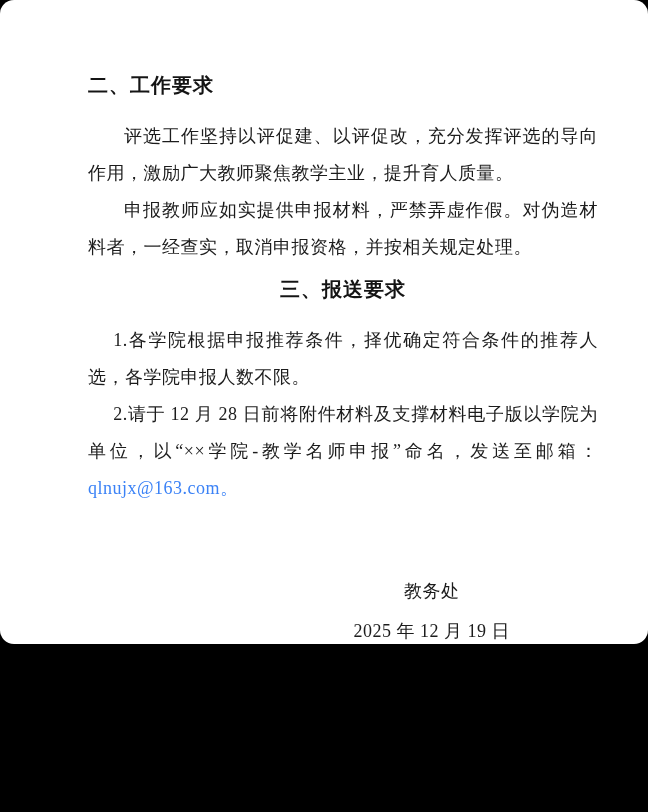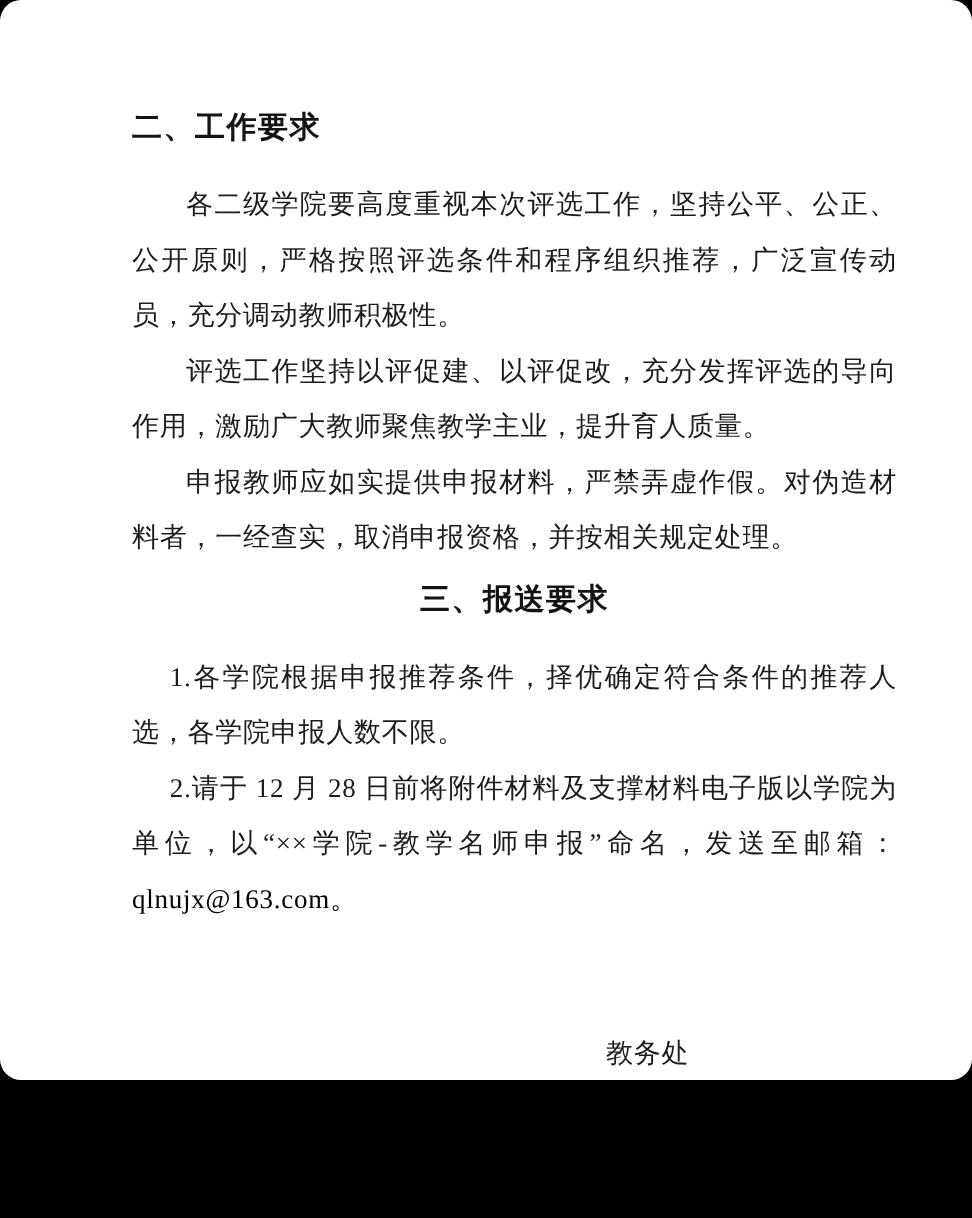--- a/index.html
+++ b/index.html
@@ -7,21 +7,21 @@
     padding: 0;
     background: #000000;
   }
   body {
     width: 648px;
     height: 812px;
     overflow: hidden;
   }
   .page {
     width: 648px;
-    height: 720px;
+    height: 644px;
     box-sizing: border-box;
     background: #ffffff;
     border-radius: 14px;
     padding: 72px 50px 0 88px;
     overflow: hidden;
   }
   .doc {
     width: 510px;
   }
   .heading {
@@ -48,21 +48,21 @@
     text-indent: 2em;
   }
   .item {
     text-indent: 1.4em;
   }
   .attach {
     text-indent: 1em;
     text-align: left;
   }
   .email {
-    color: #000000;
+    color: #3b82f6;
     text-decoration: none;
   }
   .signature {
     margin: 64px 88px 0 auto;
     width: max-content;
     text-align: center;
     font-family: "Liberation Serif", "DejaVu Serif", serif;
     font-size: 18px;
     letter-spacing: 0.5px;
     color: #1c1c1c;
@@ -72,21 +72,20 @@
   }
 </style>
 </head>
 <body>
 
 <div class="page">
   <div class="doc">
 
     <h2 class="heading">二、工作要求</h2>
 
-    <p class="para">各二级学院要高度重视本次评选工作，坚持公平、公正、公开原则，严格按照评选条件和程序组织推荐，广泛宣传动员，充分调动教师积极性。</p>
 
     <p class="para">评选工作坚持以评促建、以评促改，充分发挥评选的导向作用，激励广大教师聚焦教学主业，提升育人质量。</p>
 
     <p class="para">申报教师应如实提供申报材料，严禁弄虚作假。对伪造材料者，一经查实，取消申报资格，并按相关规定处理。</p>
 
     <h2 class="heading heading-second">三、报送要求</h2>
 
     <p class="para item">1.各学院根据申报推荐条件，择优确定符合条件的推荐人选，各学院申报人数不限。</p>
 
     <p class="para item"><span>2.请于 12 月 28 日前将附件材料及支撑材料电子版以学院为单位，以“××学院-教学名师申报”命名，发送至邮箱：</span><a class="email" href="#">qlnujx@163.com</a><span class="email">。</span></p>

